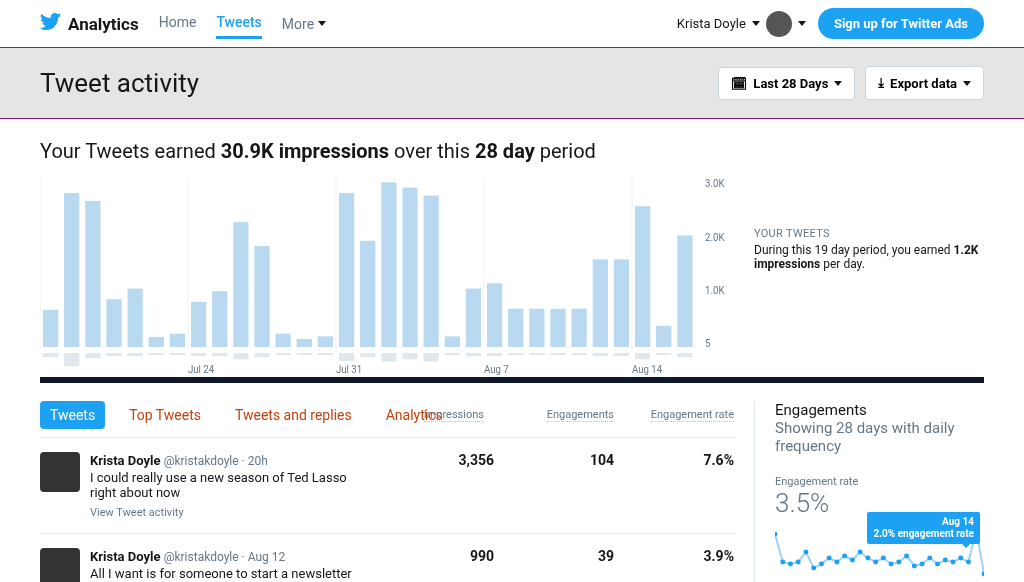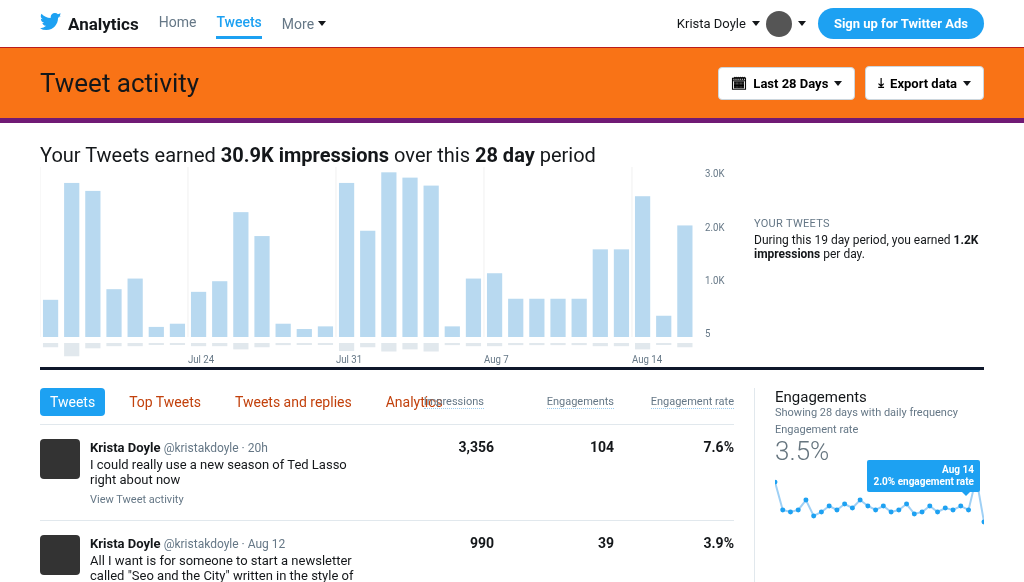--- a/index.html
+++ b/index.html
@@ -8,28 +8,28 @@
 .topnav .bird { width:22px; height:22px; display:inline-block; margin-right:6px; }
 .topnav .brand { font-weight:700; font-size:17px; margin-right:20px; display:flex; align-items:center;}
 .topnav .navlinks { display:flex; gap:20px; }
 .topnav .navlink { color:#657786; font-size:14px; cursor:pointer; padding:6px 0; }
 .topnav .navlink.active { color:#1da1f2; border-bottom:3px solid #1da1f2; font-weight:500;}
 .topnav .more { display:flex; align-items:center; gap:4px;}
 .topnav .spacer { flex:1; }
 .topnav .user { display:flex; align-items:center; gap:6px; font-size:13px; color:#14171a; }
 .avatar { width:26px; height:26px; border-radius:50%; background:#555; display:inline-block; }
 .cta-btn { background:#1da1f2; color:#fff; border:none; border-radius:20px; padding:8px 16px; font-weight:700; font-size:13px; cursor:pointer; margin-left:12px;}
-.header2 { display:flex; align-items:center; padding:18px 40px; border-bottom:5px solid #701a75; background:#f97316;}
+.header2 { display:flex; align-items:center; padding:18px 40px; border-bottom:1px solid #701a75; background:#e5e5e5;}
 .header2 h1 { font-size:26px; font-weight:400; }
 .header2 .spacer { flex:1;}
 .btn-outline { border:1px solid #ccd6dd; background:#fff; padding:8px 12px; border-radius:4px; font-size:13px; font-weight:700; cursor:pointer; display:flex; align-items:center; gap:6px; margin-left:10px;}
 .main { padding:20px 40px 0 40px; }
-.headline { font-size:20px; margin-bottom:0;}
+.headline { font-size:20px; margin-bottom:14px;}
 .headline b { font-weight:700;}
-.chartwrap { display:flex; gap:20px; border-bottom:3px solid #0f172a; padding-bottom:0px;}
+.chartwrap { display:flex; gap:20px; border-bottom:6px solid #0f172a; padding-bottom:0px;}
 .chart { flex:1; position:relative; }
 .chart-svg { width:100%; height:200px; display:block;}
 .side-summary { width:230px; font-size:12px; padding-top:6px;margin-top:44px;}
 .side-summary .label { color:#657786; text-transform:uppercase; font-size:11px; letter-spacing:0.3px;}
 .content { display:flex; gap:20px; margin-top:18px;}
 .tweets-col { flex:1;}
 .tabs { display:flex; align-items:center; gap:14px; border-bottom:1px solid #e1e8ed; padding-bottom:8px; position:relative;}
 .tabs .tab { color:#c2410c; font-size:14px; padding:6px 10px; cursor:pointer; border-radius:4px;}
 .tabs .tab.active { background:#1da1f2; color:#fff; }
 .tabs .col-head { font-size:11px; color:#657786; border-bottom:1px dotted #99ccf0; cursor:help;}
@@ -39,21 +39,21 @@
 .tweet-row { display:flex; padding:14px 0; border-bottom:1px solid #e1e8ed; gap:10px;}
 .tweet-row .thumb { width:40px; height:40px; background:#333; border-radius:4px;}
 .tweet-row .body { flex:1;}
 .tweet-row .name { font-weight:700; font-size:13px;}
 .tweet-row .handle { color:#657786; font-size:12px;}
 .tweet-row .text { font-size:13px; margin:2px 0 6px 0; max-width:360px;}
 .tweet-row .view { font-size:11px; color:#657786; cursor:pointer;}
 .tweet-row .metric { width:110px; text-align:right; font-weight:700; font-size:14px;}
 .eng-col { width:230px; border-left:1px solid #e1e8ed; padding-left:20px;}
 .eng-col .title { font-size:15px; }
-.eng-col .sub { font-size:11px; color:#657786; margin-bottom:4px;}
+.eng-col .sub { font-size:15px; color:#657786; margin-bottom:20px;}
 .eng-col .metric-label { font-size:11px; color:#657786;}
 .eng-col .metric-value { font-size:26px; color:#66757f; font-weight:300;}
 .spark { position:relative; width:100%; height:70px; margin-top:6px;}
 .tooltip { position:absolute; right:4px; top:-12px; background:#1da1f2; color:#fff; font-size:10px; font-weight:700; padding:4px 6px; border-radius:2px; line-height:1.2; text-align:right;}
 .tooltip::after { content:""; position:absolute; bottom:-4px; right:10px; border:4px solid transparent; border-top-color:#1da1f2; border-bottom:none;}
 .caret { display:inline-block; width:0; height:0; border-left:4px solid transparent; border-right:4px solid transparent; border-top:5px solid #14171a; vertical-align:middle;}
 </style>
 </head>
 <body>
 

